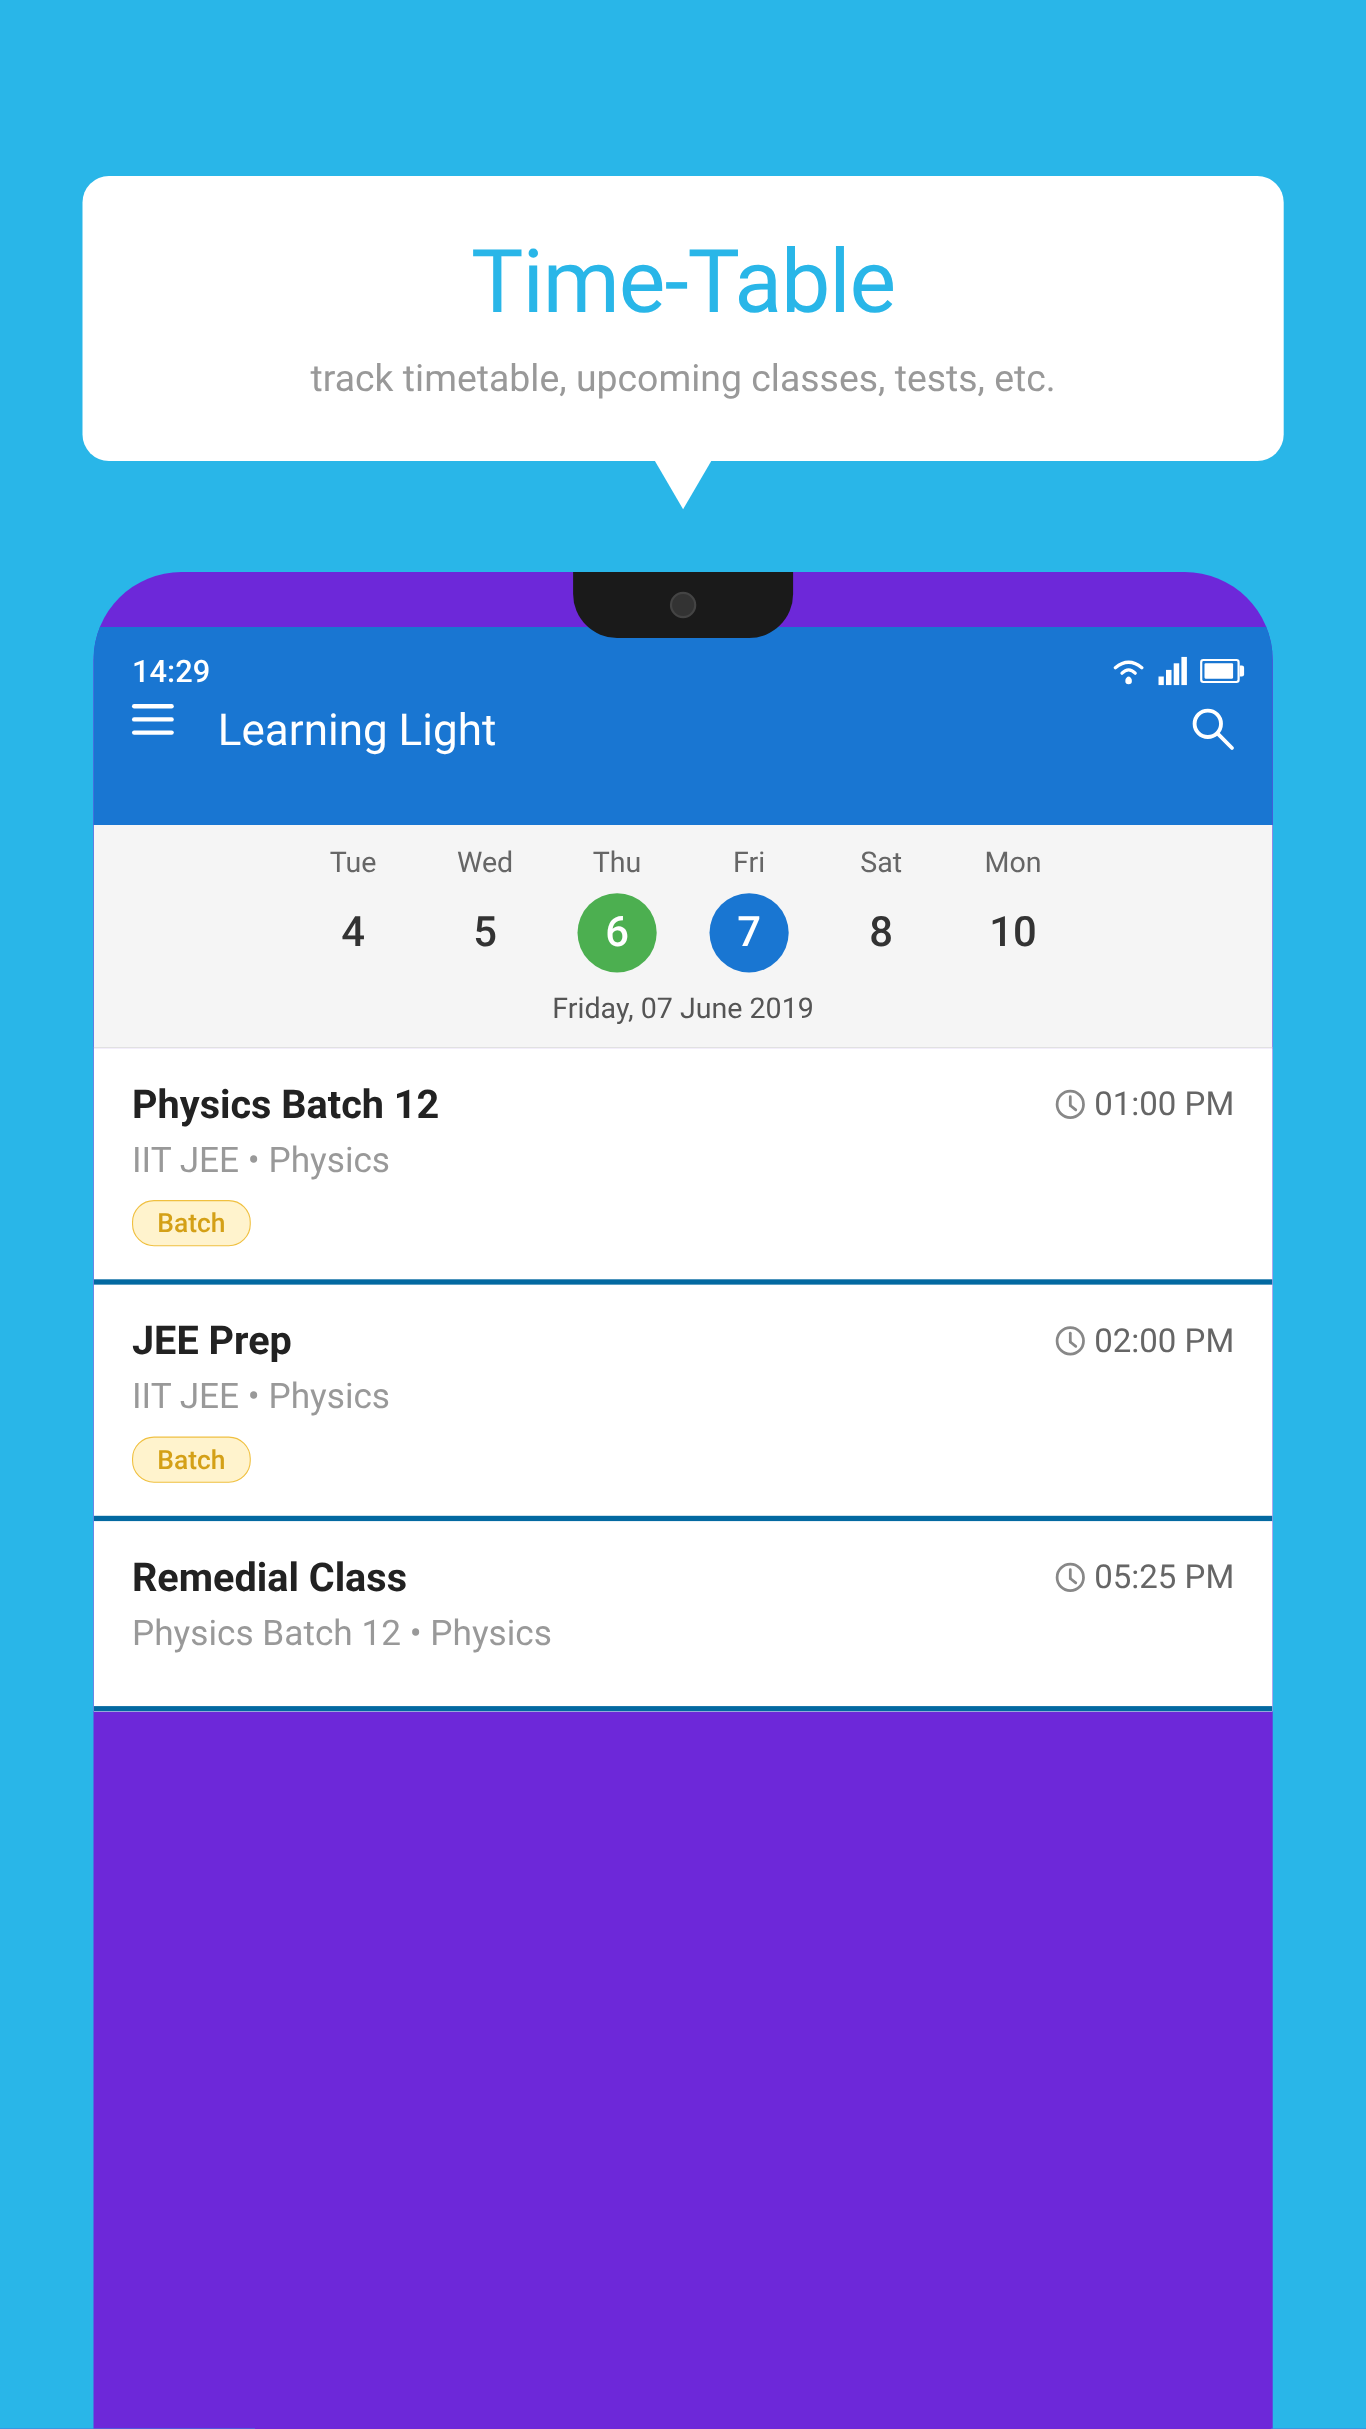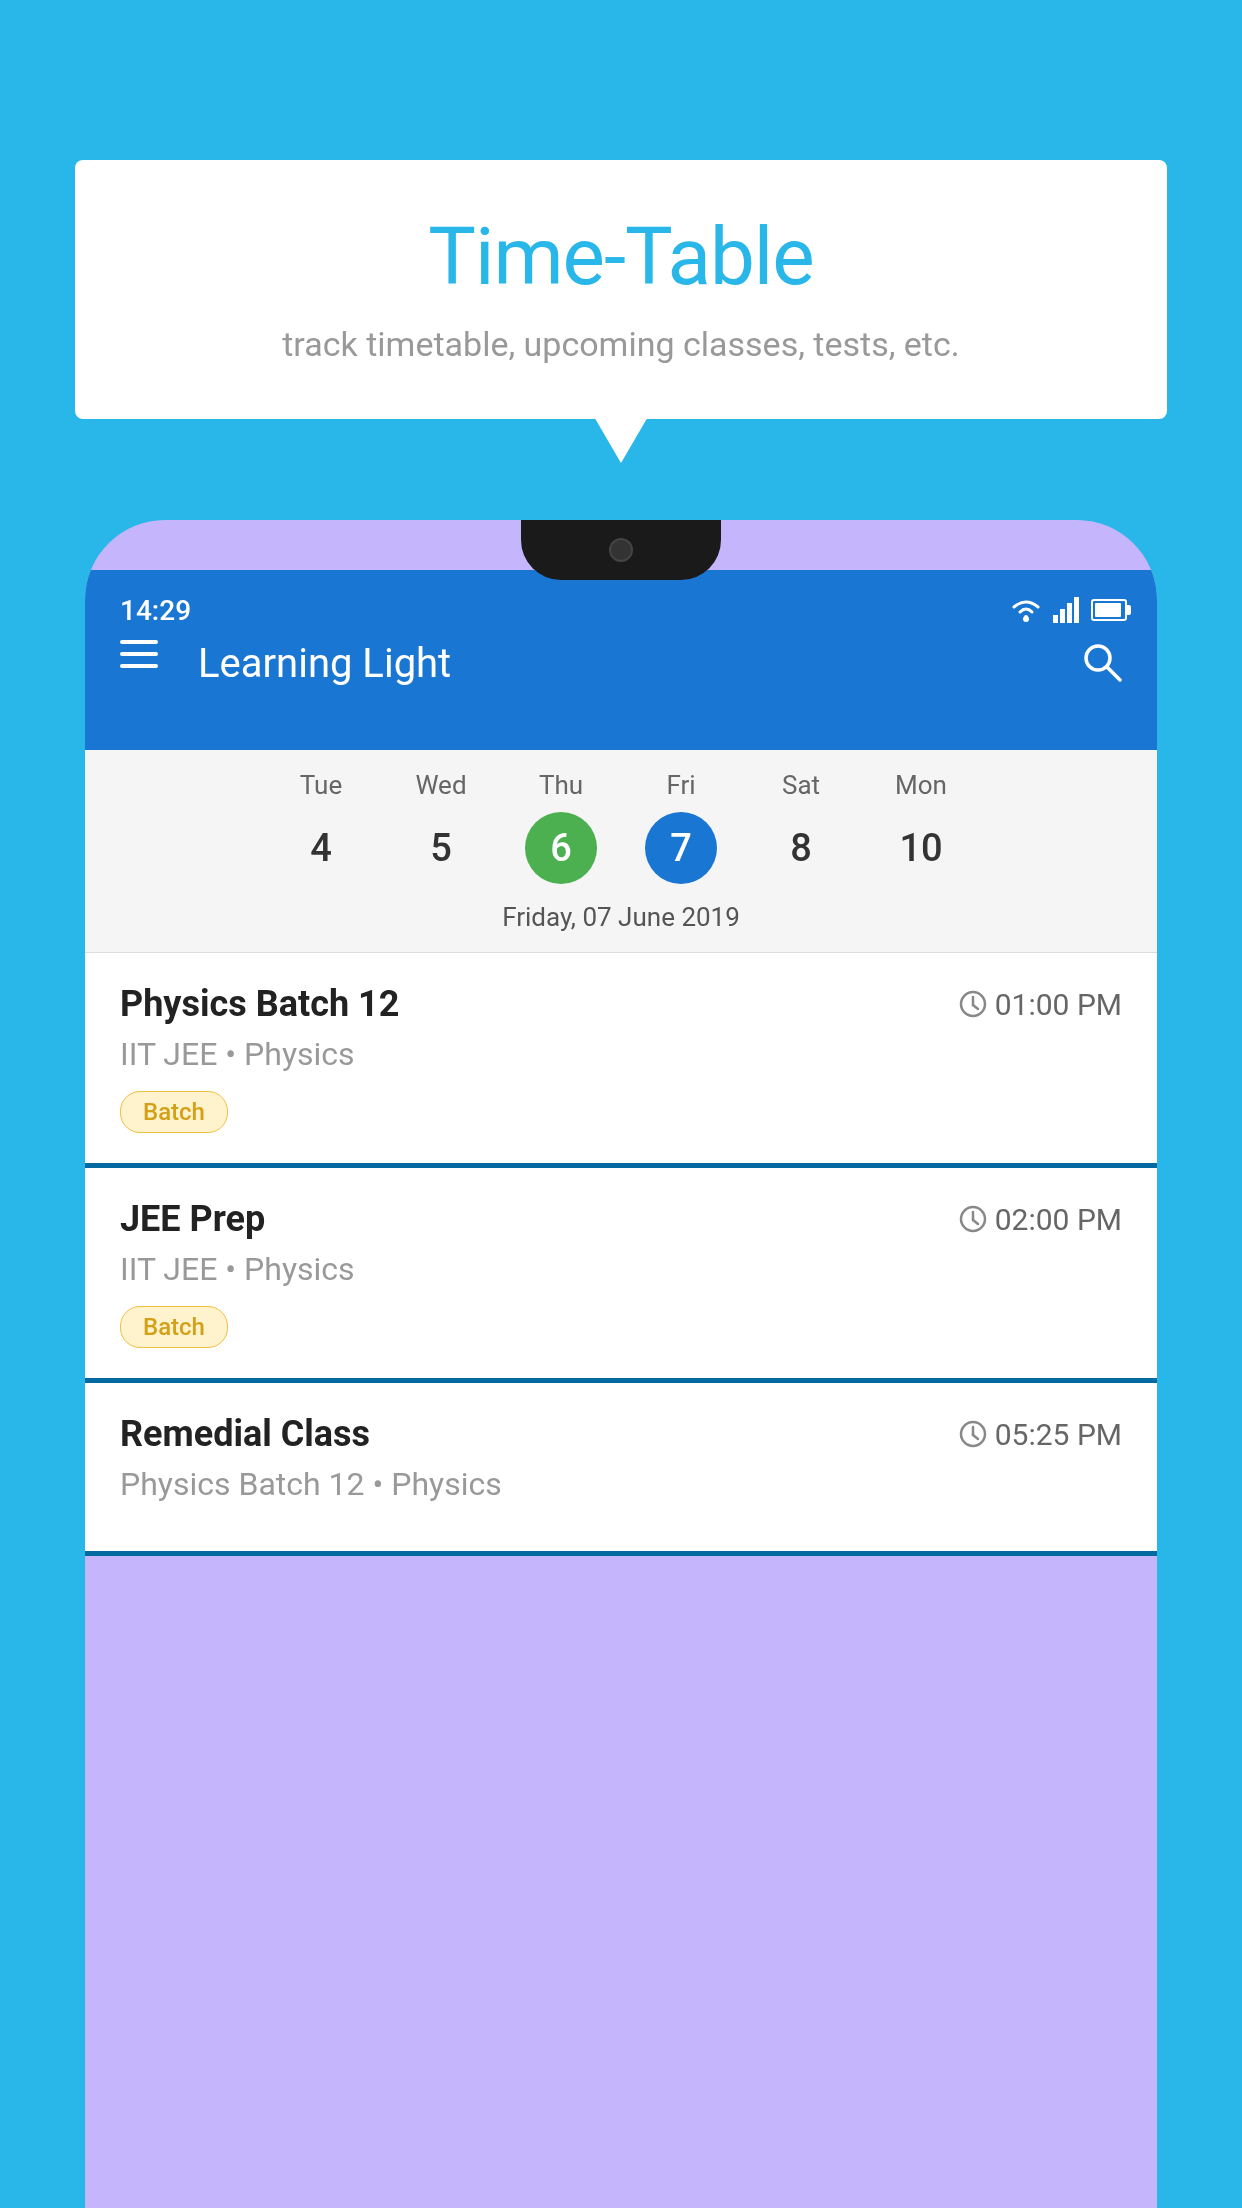--- a/index.html
+++ b/index.html
@@ -17,21 +17,21 @@
     
     .speech-bubble-container {
       position: absolute;
       top: 160px;
       left: 75px;
       right: 75px;
     }
 
     .speech-bubble {
       background: white;
-      border-radius: 8px;
+      border-radius: 24px;
       padding: 50px 60px 55px;
       text-align: center;
       position: relative;
     }
 
     .speech-bubble::after {
       content: '';
       position: absolute;
       bottom: -44px;
       left: 50%;
@@ -60,21 +60,21 @@
     
     .phone-container {
       position: absolute;
       top: 520px;
       left: 85px;
       right: 85px;
       bottom: 0;
     }
 
     .phone-frame {
-      background: #c4b5fd;
+      background: #6d28d9;
       border-radius: 80px 80px 0 0;
       padding: 0;
       position: relative;
       overflow: hidden;
       width: 100%;
       height: 100%;
     }
 
     
     .phone-notch {

